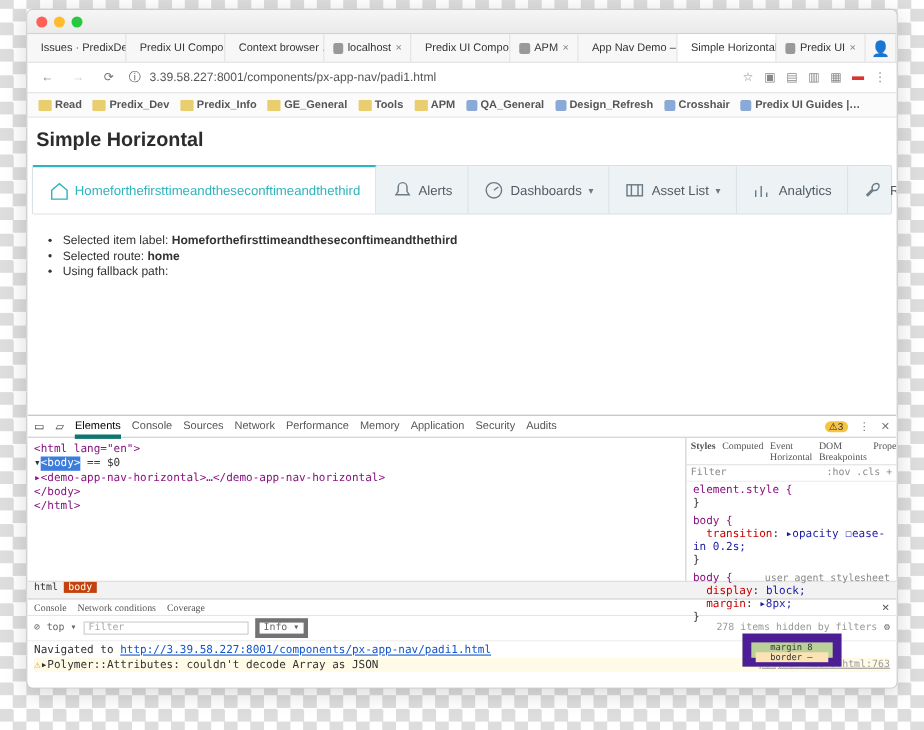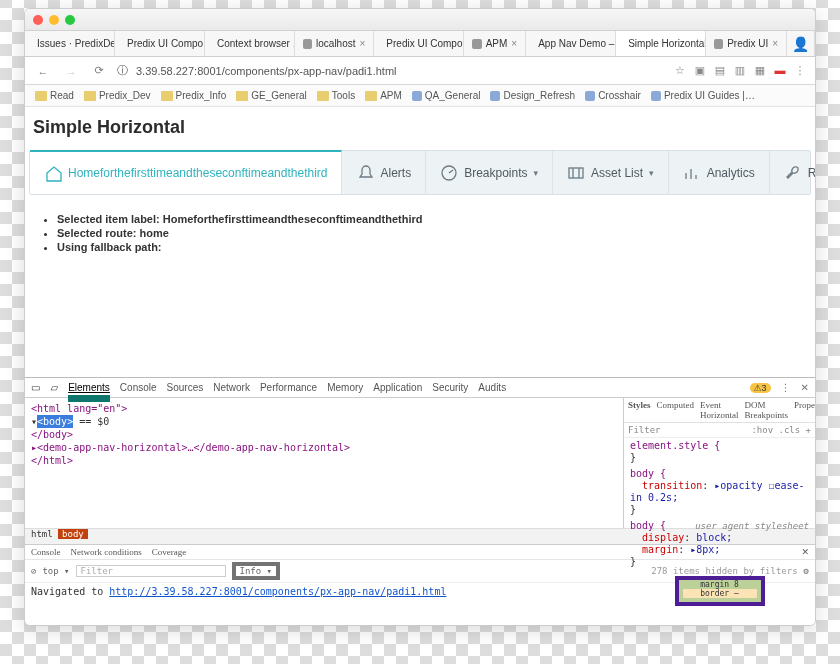--- a/index.html
+++ b/index.html
@@ -13,50 +13,50 @@
   .tab.active { background: #fff; font-weight: 500; }
   .tab .fav { width:10px;height:10px;border-radius:2px;background:#999;}
   .tab .cls { font-size:10px; color:#888; margin-left:auto;}
   .tab.person { width:28px; justify-content:center; font-size:14px; color:#777;}
   .addrbar { height: 28px; display:flex; align-items:center; gap:8px; padding: 0 8px; border-bottom:1px solid #d8d8d8; background:#fff; font-size:11px; color:#555;}
   .navbtn { width:20px; text-align:center; color:#777; }
   .addr { flex:1; }
   .righticons { display:flex; gap:6px; color:#888; }
   .righticons span{width:14px;text-align:center;}
   .bookmarks { height:22px; display:flex; align-items:center; gap:10px; padding:0 10px; border-bottom:1px solid #e2e2e2; font-size:10px; color:#555; background:#fbfbfb;}
-  .bm{display:flex;align-items:center;gap:3px;}
+  .bm{display:flex;align-items:center;gap:3px;font-weight:bold;}
   .bmf{width:12px;height:10px;background:#e9ce6f;border-radius:1px;}
   .bmi{width:10px;height:10px;background:#8aa9d6;border-radius:2px;}
   .content { background:#fff; height: 296px; overflow:hidden; }
   .pageTitle { font-size: 18px; font-weight: bold; color:#2c2c2c; padding: 10px 4px 12px;}
   .navrow { display:flex; border:1px solid #d8e0e5; background:#edf2f5; border-radius:2px; margin: 0 0 18px 0;}
   .navitem { display:flex; align-items:center; gap:6px; padding: 12px 14px; font-size:12px; color:#4f5a60; border-right:1px solid #dbe3e8; white-space:nowrap;}
   .navitem.sel { background:#fff; border-top:2px solid #2fb3be; color:#2fb3be; font-weight:500; margin-top:-1px;}
   .navitem svg { width:18px;height:18px; stroke:#6b7b85; fill:none; stroke-width:1.3;}
   .navitem.sel svg{stroke:#2fb3be;}
   .caret{font-size:9px;color:#6b7b85;}
   .infolist{font-size:11px;color:#333;padding-left:28px;}
-  .infolist li{margin-bottom:2px;font-weight:bold;}
+  .infolist li{margin-bottom:2px;}
   .devtools { position:absolute; left:0; right:0; bottom:0; top: 368px; border-top:1px solid #bbb; background:#fff; font-size:10px; color:#333; font-family: Menlo, monospace;}
   .dt-tabs{height:20px;display:flex;align-items:center;gap:10px;padding:0 6px;border-bottom:1px solid #ccc;font-family:-apple-system, Arial;}
   .dt-tabs .t{color:#555;}
-  .dt-tabs .t.act{color:#000;border-bottom:7px solid #0f766e;padding-bottom:2px;text-decoration:underline;}
+  .dt-tabs .t.act{color:#000;border-bottom:4px solid #0f766e;padding-bottom:2px;}
   .dt-tabs .warn{margin-left:auto;background:#f6c342;border-radius:6px;padding:0 4px;font-size:9px;}
   .dt-tabs .gear,.dt-tabs .x{color:#777;}
   .dt-body{display:flex;height:130px;}
   .domtree{flex:1;padding:4px 6px;line-height:13px;overflow:hidden;}
   .domtree .tag{color:#881280;}
   .domtree .sel{background:#3b7ddd;color:#fff;display:inline-block;}
   .styles{width:192px;border-left:1px solid #ccc;}
   .styles .sttabs{display:flex;gap:6px;padding:2px 4px;border-bottom:1px solid #e0e0e0;font-family:-apple-system;font-size:9px;color:#555;}
   .styles .filter{display:flex;justify-content:space-between;padding:2px 4px;font-size:9px;color:#888;border-bottom:1px solid #eee;}
   .styles .rule{padding:2px 6px;line-height:12px;}
   .prop{color:#c80000;} .val{color:#1a1aa6;} .sel2{color:#881280;} .src{float:right;color:#999;font-size:9px;}
-  .ua{color:#888;font-style:italic;}
-  .boxmodel{margin:6px auto 0;width:90px;height:30px;border:4px solid #4c1d95;background:#bcd19a;font-size:8px;text-align:center;}
+  .ua{color:#888;}
+  .boxmodel{margin:6px auto 0;width:90px;height:30px;border:8px solid #4c1d95;background:#bcd19a;font-size:8px;text-align:center;}
   .crumbs{height:16px;background:#f2f2f2;border-top:1px solid #ddd;padding:0 6px;font-size:9px;}
   .crumbs .bodycr{background:#c2410c;color:#fff;padding:0 4px;}
   .console{border-top:1px solid #ccc;}
   .contabs{display:flex;gap:10px;padding:2px 6px;border-bottom:1px solid #e5e5e5;font-family:-apple-system;font-size:9px;color:#555;}
   .conctrl{display:flex;align-items:center;gap:6px;padding:2px 6px;border-bottom:1px solid #eee;font-size:9px;color:#666;}
   .conctrl .filterbox{border:1px solid #ccc;padding:0 4px;color:#aaa;width:150px;}
   .conctrl .info{border:4px solid #737373;padding:0 4px;color:#666;}
   .conctrl .hidden{margin-left:auto;color:#999;}
   .conlines{padding:2px 6px;line-height:13px;}
   .conlines a{color:#1155cc;text-decoration:underline;}
@@ -187,21 +187,21 @@
           <svg viewBox="0 0 18 18">
             <path d="M4 13h12l-2-3V6a4 4 0 00-8 0v4z"></path>
           </svg>
           <span>Alerts</span>
         </div>
         <div class="navitem">
           <svg viewBox="0 0 18 18">
             <circle cx="9" cy="9" r="7"></circle>
             <path d="M9 9l4-3"></path>
           </svg>
-          <span>Breakpoints</span>
+          <span>Dashboards</span>
           <span class="caret">▾</span>
         </div>
         <div class="navitem">
           <svg viewBox="0 0 18 18">
             <rect x="2" y="4" width="14" height="10"></rect>
             <path d="M6 4v10M12 4v10"></path>
           </svg>
           <span>Asset List</span>
           <span class="caret">▾</span>
         </div>
@@ -231,22 +231,22 @@
       <span>▱</span>
       <span id="dttabs"><span class="t act" style="margin-right: 10px;">Elements</span><span class="t" style="margin-right: 10px;">Console</span><span class="t" style="margin-right: 10px;">Sources</span><span class="t" style="margin-right: 10px;">Network</span><span class="t" style="margin-right: 10px;">Performance</span><span class="t" style="margin-right: 10px;">Memory</span><span class="t" style="margin-right: 10px;">Application</span><span class="t" style="margin-right: 10px;">Security</span><span class="t" style="margin-right: 10px;">Audits</span></span>
       <span class="warn">⚠<span>3</span></span>
       <span class="gear">⋮</span>
       <span class="x">✕</span>
     </div>
     <div class="dt-body">
       <div class="domtree" id="domtree">
           <div><span class="tag">&lt;html lang="en"&gt;</span></div>
           <div>▾<span class="sel">&lt;body&gt;</span> == $0</div>
+          <div><span class="tag">   ▸&lt;demo-app-nav-horizontal&gt;…&lt;/demo-app-nav-horizontal&gt;</span></div>
           <div><span class="tag">  &lt;/body&gt;</span></div>
-          <div><span class="tag">   ▸&lt;demo-app-nav-horizontal&gt;…&lt;/demo-app-nav-horizontal&gt;</span></div>
           <div><span class="tag">&lt;/html&gt;</span></div>
         </div>
       <div class="styles">
         <div class="sttabs" id="sttabs">
             <span style="font-weight: 600;">Styles</span>
             <span>Computed</span>
             <span>Event Horizontal</span>
             <span>DOM Breakpoints</span>
             <span>Properties</span>
           </div>
@@ -281,17 +281,18 @@
       <div class="conctrl">
         <span>⊘</span>
         <span>top ▾</span>
         <span class="filterbox">Filter</span>
         <span class="info">Info ▾</span>
         <span class="hidden">278 items hidden by filters</span>
         <span>⚙</span>
       </div>
       <div class="conlines" id="conlines">
           <div>Navigated to <a>http://3.39.58.227:8001/components/px-app-nav/padi1.html</a></div>
+          <div class="warnline"><span class="warnicon">⚠</span>▸Polymer::Attributes: couldn't decode Array as JSON<span class="src">polymer-micro.html:763</span></div>
         </div>
 
     </div>
   </div>
 </div>
 
 </body></html>

